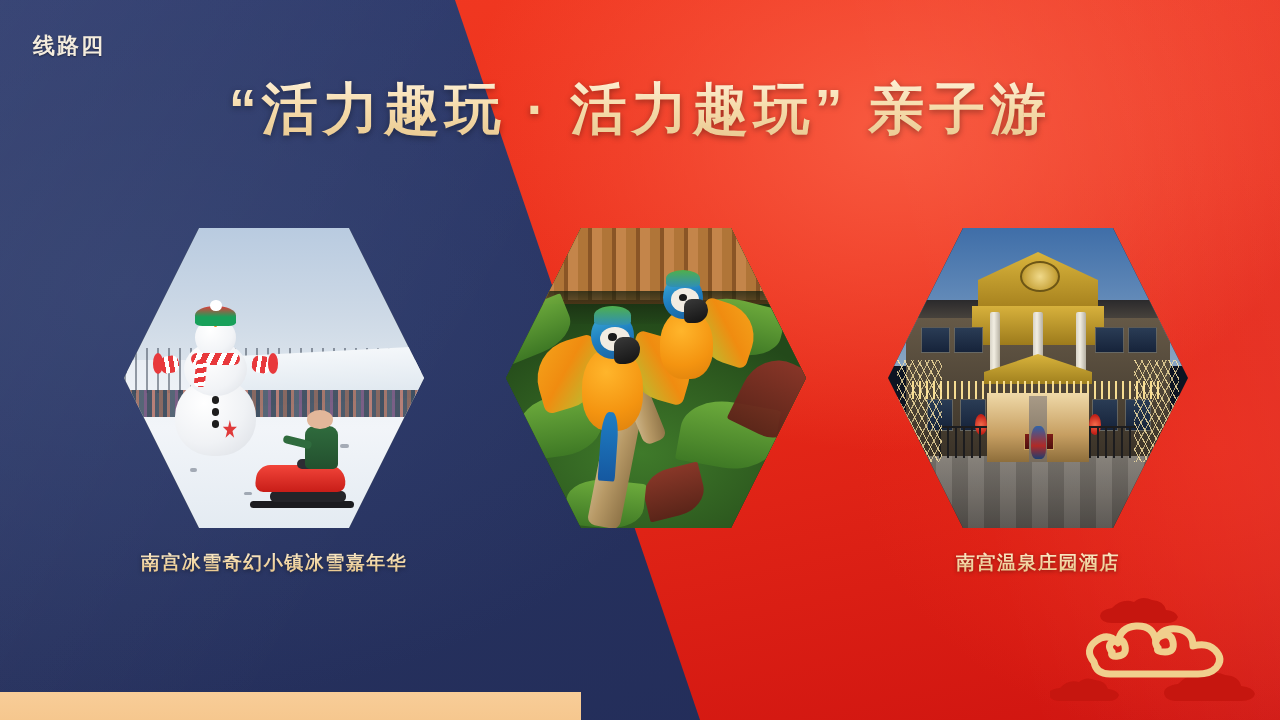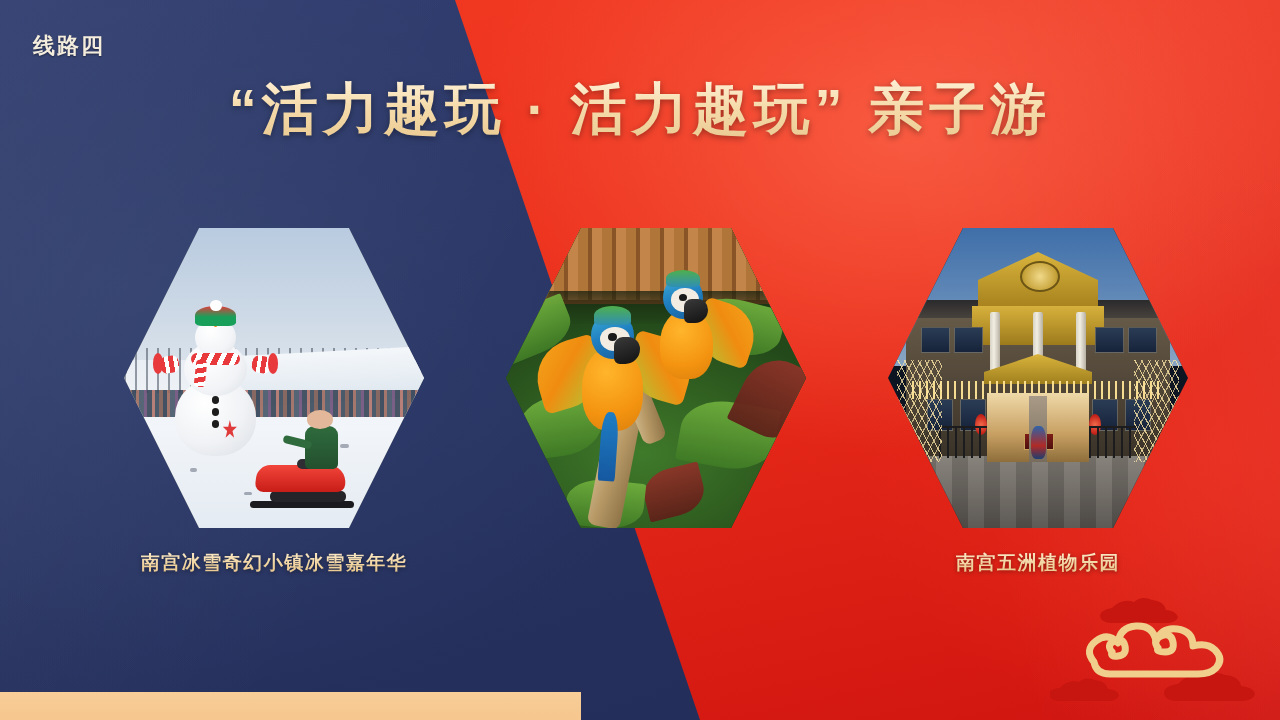--- a/index.html
+++ b/index.html
@@ -594,21 +594,21 @@
           <div class="entrance-pillar"></div>
           <div class="lantern l"></div>
           <div class="lantern r"></div>
           <div class="mascot"></div>
           <div class="railing l"></div>
           <div class="railing r"></div>
           <div class="lit-tree l"></div>
           <div class="lit-tree r"></div>
         </div>
       </div>
-      <div class="card-caption">南宫五洲植物乐园</div>
+      <div class="card-caption">南宫温泉庄园酒店</div>
     </div>
 
   </div>
 
   <div class="bottom-strip"></div>
 
   <svg class="cloud-ornament" viewBox="0 0 220 120">
     <g fill="#c6160f">
       <path d="M62 16 q10-10 22-6 q8-7 18-2 q12 1 14 10 q10 1 12 7 q-2 6-12 6 l-54 0 q-11 0-12-7 q0-6 12-8 z"></path>
       <path d="M10 96 q8-9 19-6 q7-6 16-2 q11 1 13 9 q9 1 11 6 q-2 6-11 6 l-48 0 q-10 0-11-7 q0-5 11-6 z"></path>

